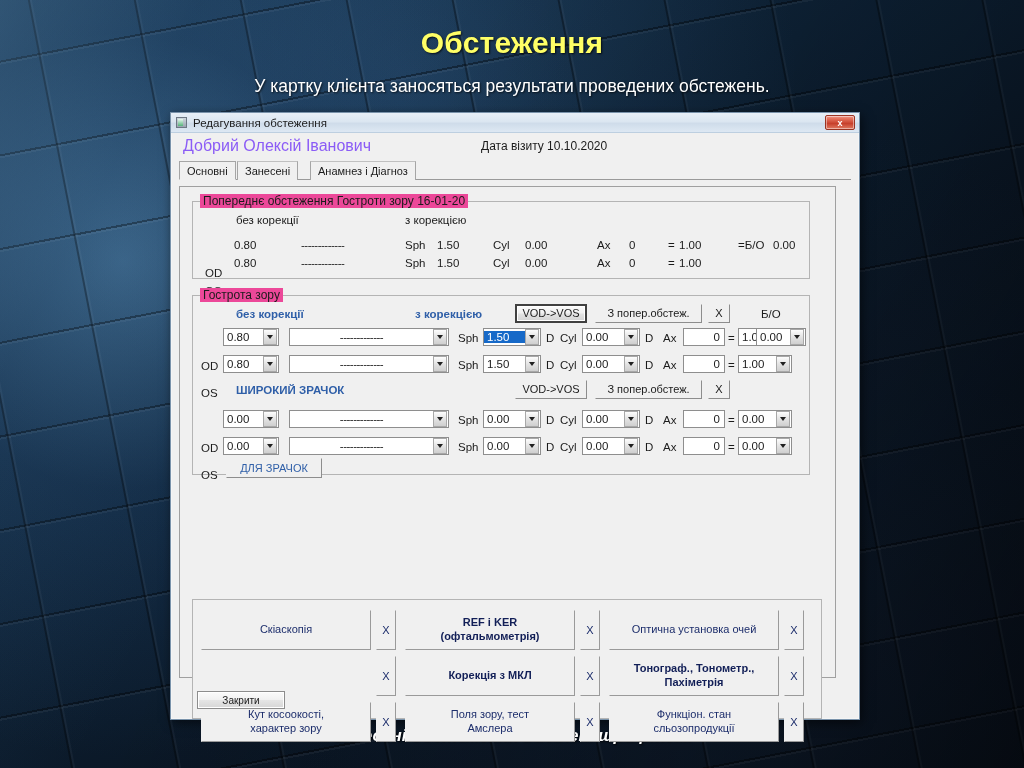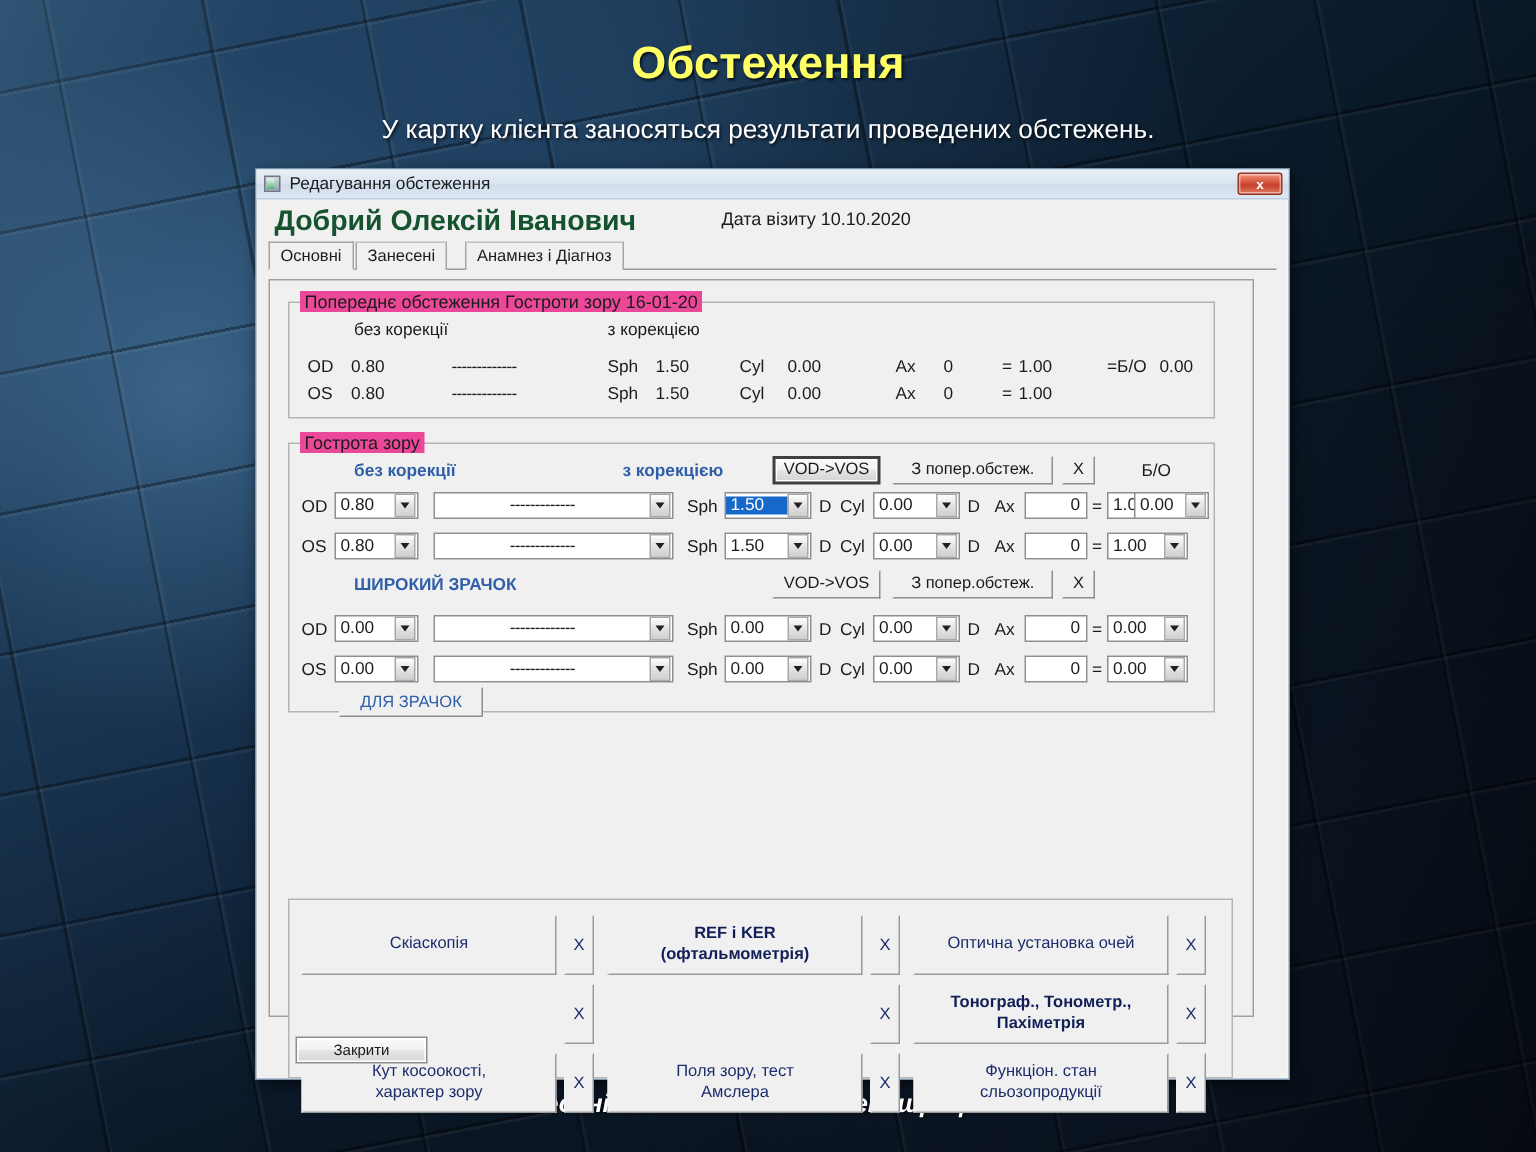--- a/index.html
+++ b/index.html
@@ -80,21 +80,21 @@
     background:linear-gradient(to bottom,#f0998b 0%,#e4705b 22%,#c7402c 58%,#e07a62 100%);
     border:1px solid #9a3322; border-radius:2px;
     color:#fff; font-size:9px; font-weight:bold;
     display:flex; align-items:center; justify-content:center;
     box-shadow:0 0 0 1px rgba(255,255,255,0.45) inset;
   }
 
   .client-row { position:relative; height:28px; }
   .client-name {
     position:absolute; left:12px; top:4px;
-    font-size:19px; color:#14532d;font-weight:bold;
+    font-size:16px; color:#8b5cf6;
   }
   .visit-date {
     position:absolute; left:310px; top:6px;
     font-size:12px; color:#1b1b1b;
   }
 
   
   .tabstrip {
     position:relative; height:19px; margin:0 8px;
     border-bottom:1px solid #9a9a9a;
@@ -122,21 +122,21 @@
     border:1px solid #b4b4b4;
   }
   .group > .legend {
     position:absolute; top:-8px; left:7px;
     background:#ec4899; padding:0 3px;
     font-size:12px; color:#1b1b1b; white-space:nowrap;
   }
 
   .lbl { position:absolute; font-size:11.5px; color:#1b1b1b; white-space:nowrap; }
   .lbl-blue { position:absolute; font-size:11.5px; color:#2f5fa8; font-weight:bold; white-space:nowrap; }
-  .lbl-eye { position:absolute; font-size:11.5px; color:#1b1b1b; }
+  .lbl-eye { position:absolute; font-size:11.5px; color:#1b1b1b;margin-top:28px; }
   .lbl-dash { position:absolute; font-size:11.5px; color:#1b1b1b; letter-spacing:-0.5px; }
 
   
   .combo {
     position:absolute; height:18px;
     background:#ffffff;
     border:1px solid #8e8e8e;
     display:flex; align-items:center;
   }
   .combo .val {
@@ -428,20 +428,21 @@
     <div class="exam-panel">
 
       <div class="exam-btn" style="left:8px;   top:10px;  width:170px; height:40px;">Скіаскопія</div>
       <div class="exam-x" style="left:183px; top:10px;  height:40px;">X</div>
       <div class="exam-x" style="left:183px; top:56px;  height:40px;">X</div>
       <div class="exam-btn" style="left:8px;   top:102px; width:170px; height:40px;">Кут косоокості,<br>характер зору</div>
       <div class="exam-x" style="left:183px; top:102px; height:40px;">X</div>
 
       <div class="exam-btn b" style="left:212px; top:10px;  width:170px; height:40px;">REF і KER<br>(офтальмометрія)</div>
       <div class="exam-x" style="left:387px; top:10px;  height:40px;">X</div>
+      <div class="exam-btn b" style="left:212px; top:56px;  width:170px; height:40px;">Корекція з МКЛ</div>
       <div class="exam-x" style="left:387px; top:56px;  height:40px;">X</div>
       <div class="exam-btn" style="left:212px; top:102px; width:170px; height:40px;">Поля зору,    тест<br>Амслера</div>
       <div class="exam-x" style="left:387px; top:102px; height:40px;">X</div>
 
       <div class="exam-btn" style="left:416px; top:10px;  width:170px; height:40px;">Оптична установка  очей</div>
       <div class="exam-x" style="left:591px; top:10px;  height:40px;">X</div>
       <div class="exam-btn b" style="left:416px; top:56px;  width:170px; height:40px;">Тонограф., Тонометр.,<br>Пахіметрія</div>
       <div class="exam-x" style="left:591px; top:56px;  height:40px;">X</div>
       <div class="exam-btn" style="left:416px; top:102px; width:170px; height:40px;">Функціон. стан<br>сльозопродукції</div>
       <div class="exam-x" style="left:591px; top:102px; height:40px;">X</div>

